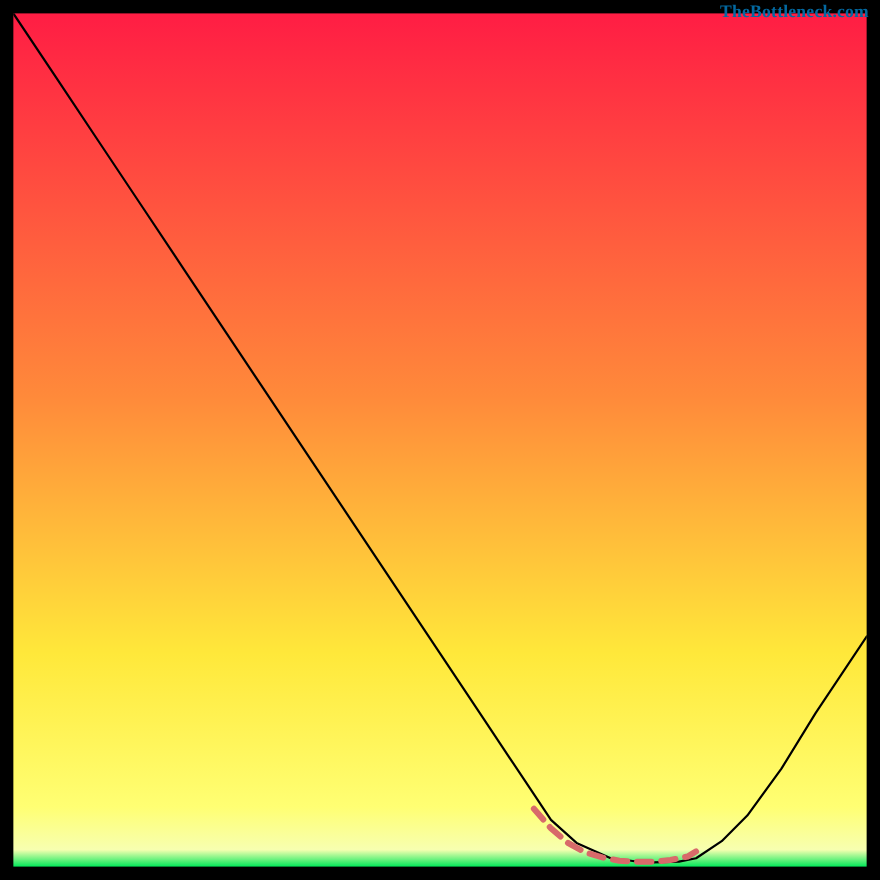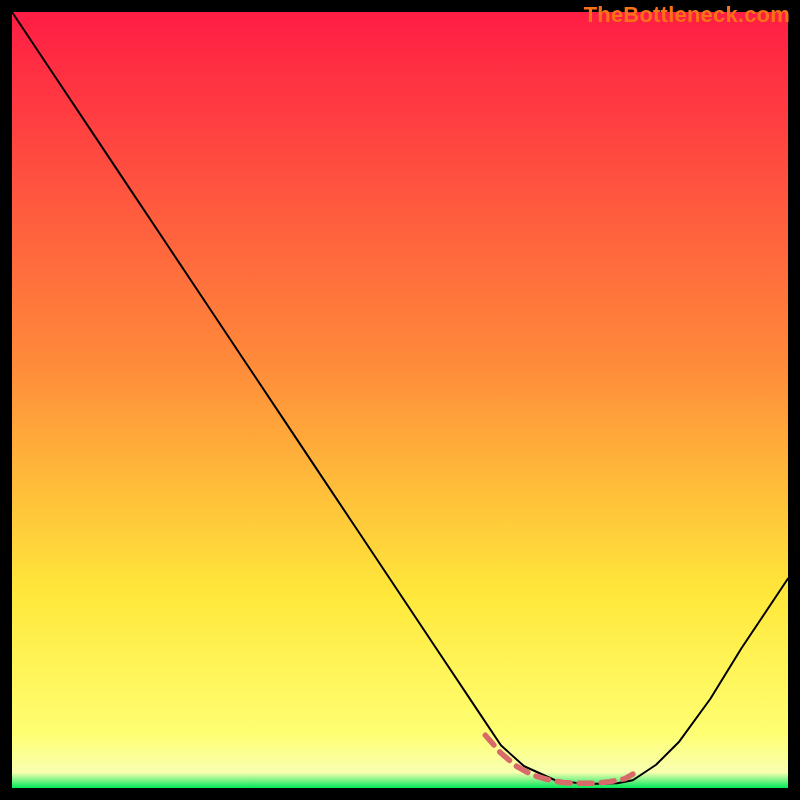--- a/index.html
+++ b/index.html
@@ -1,18 +1,18 @@
 <!DOCTYPE html>
 <html><head>
 <meta charset="utf-8">
 <style>
   html, body { margin: 0; padding: 0; width: 800px; height: 800px; background: #000; overflow: hidden; }
   .wrap { position: relative; width: 800px; height: 800px; }
   .plot { position: absolute; left: 12px; top: 12px; width: 776px; height: 776px; }
-  .credit { position: absolute; top: 2px; right: 10px; font-family: Liberation Sans, sans-serif; font-size: 22px; font-weight: 700; color: #f97316; letter-spacing: 0.2px; }
+  .credit { position: absolute; top: 2px; right: 10px; font-family: Liberation Serif, serif; font-size: 16px; font-weight: 700; color: #0369a1; letter-spacing: 0.2px; }
 </style>
 </head>
 <body>
 
 <div class="wrap">
   <svg class="plot" viewBox="0 0 100 100" preserveAspectRatio="none">
     <defs>
       <linearGradient id="bg" x1="0" y1="0" x2="0" y2="1">
           <stop offset="0" stop-color="#ff1d44"></stop>
           <stop offset="0.45" stop-color="#ff8a3a"></stop>

